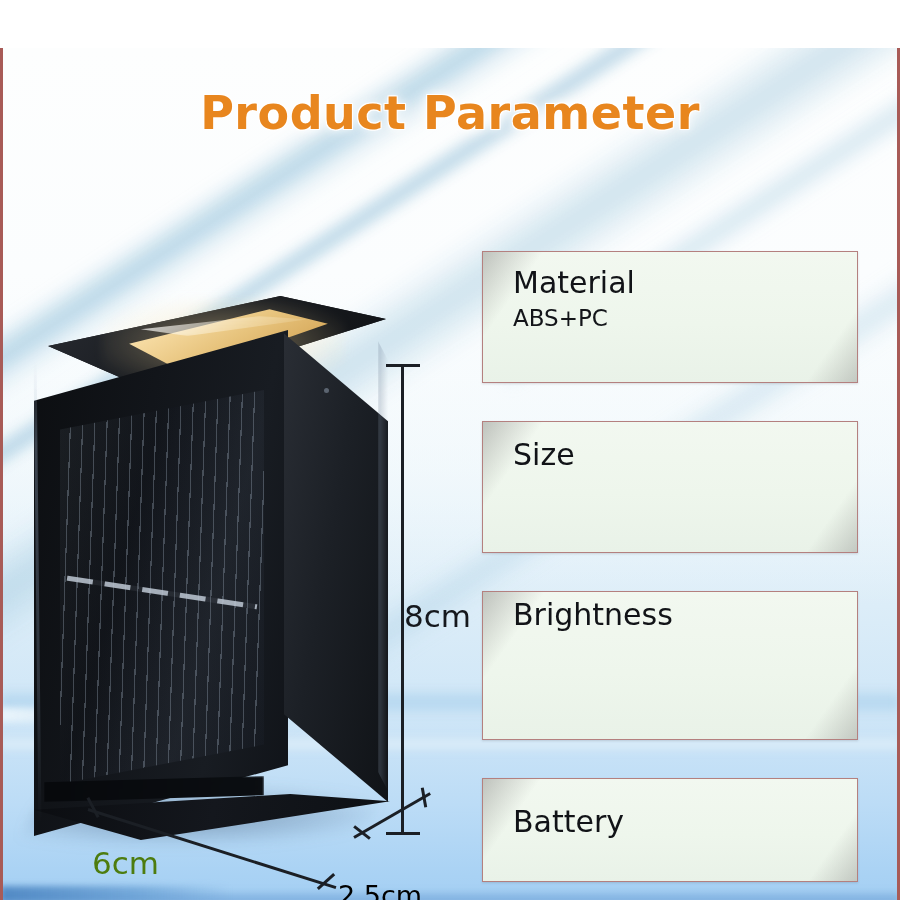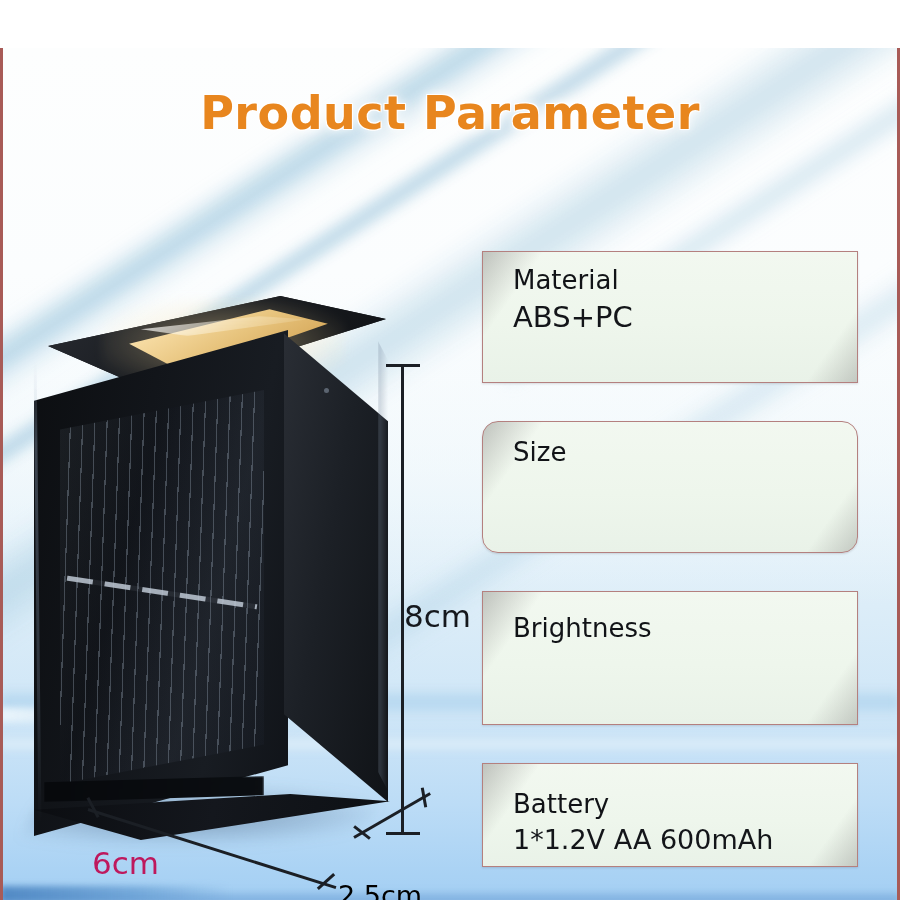--- a/index.html
+++ b/index.html
@@ -313,21 +313,21 @@
     position: absolute;
     width: 22px; height: 3px;
     background: #1b1f25;
   }
   .arrow-6.a1 { left: 315px; top: 832px; transform: rotate(-42deg); }
   .arrow-6.a2 { left: 82px;  top: 758px; transform: rotate(62deg); }
   .dim-6cm {
     position: absolute;
     left: 92px; top: 797px;
     font-size: 31px;
-    color: #be185d;
+    color: #4d7c0f;
   }
 
   .dim-25-line {
     position: absolute;
     left: 354px; top: 788px;
     width: 88px; height: 3px;
     background: #1b1f25;
     transform: rotate(-30deg);
     transform-origin: left center;
   }
@@ -359,37 +359,37 @@
     border: 1px solid #b4807f;
     background:
       linear-gradient(125deg, rgba(120,120,118,0.42) 0%, rgba(120,120,118,0.0) 13%),
       linear-gradient(305deg, rgba(120,120,118,0.34) 0%, rgba(120,120,118,0.0) 11%),
       linear-gradient(180deg, #f2f8f0 0%, #eef6ec 55%, #e9f2e8 100%);
     box-shadow: 0 1px 2px rgba(70,70,80,0.18);
     padding: 14px 0 12px 30px;
   }
   .card + .card { margin-top: 38px; }
   .card-title {
-    font-size: 26px;
+    font-size: 30px;
     color: #111317;
     line-height: 1.15;
     margin-bottom: 4px;
   }
   .card-value {
     color: #131519;
     line-height: 1.2;
   }
-  .card-value.v-sm { font-size: 29px; }
+  .card-value.v-sm { font-size: 23px; }
   .card-value.v-md { font-size: 29px; padding-left: 6px; }
   .card-value.v-lg { font-size: 27px; }
 
   
   .card.c-material { height: 132px; }
-  .card.c-size     { height: 132px; padding-top: 16px; border-radius: 16px; }
-  .card.c-bright   { height: 134px; padding-top: 22px; }
+  .card.c-size     { height: 132px; padding-top: 16px; }
+  .card.c-bright   { height: 149px; padding-top: 6px; }
   .card.c-battery  { height: 104px; padding-top: 26px; }
 </style>
 </head>
 <body>
 
 <div id="stage">
 
   <div class="bg-base"></div>
   <div class="bg-whitewash"></div>
   <div class="streak s1"></div>
@@ -452,19 +452,18 @@
     <div class="card c-size">
       <div class="card-title">Size</div>
     </div>
 
     <div class="card c-bright">
       <div class="card-title">Brightness</div>
     </div>
 
     <div class="card c-battery">
       <div class="card-title">Battery</div>
-      <div class="card-value v-lg">1*1.2V AA 600mAh</div>
     </div>
 
   </div>
 
   <div class="pic-border"></div>
 </div>
 
 </body></html>

